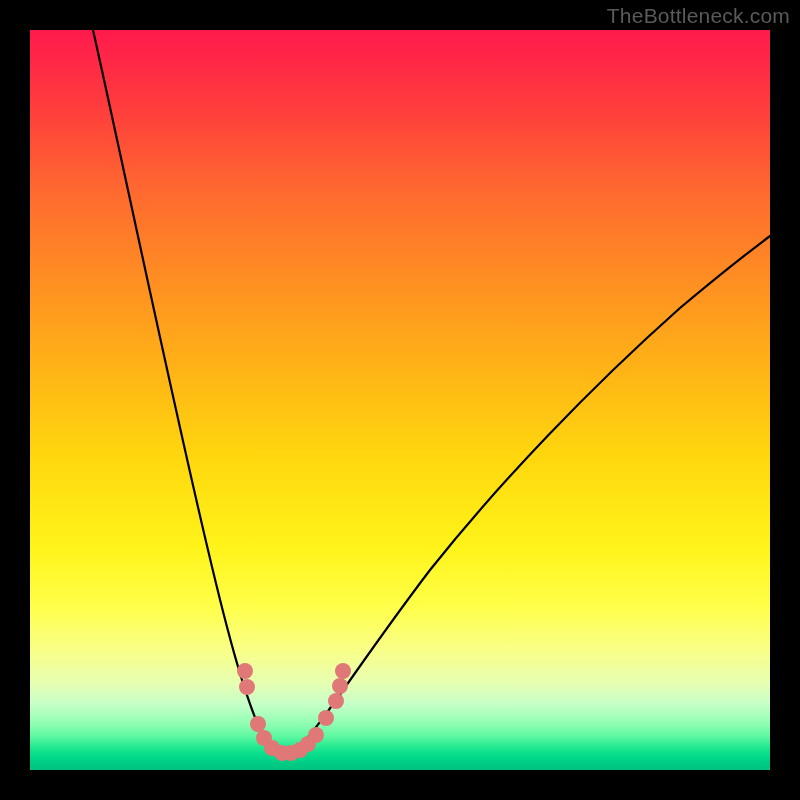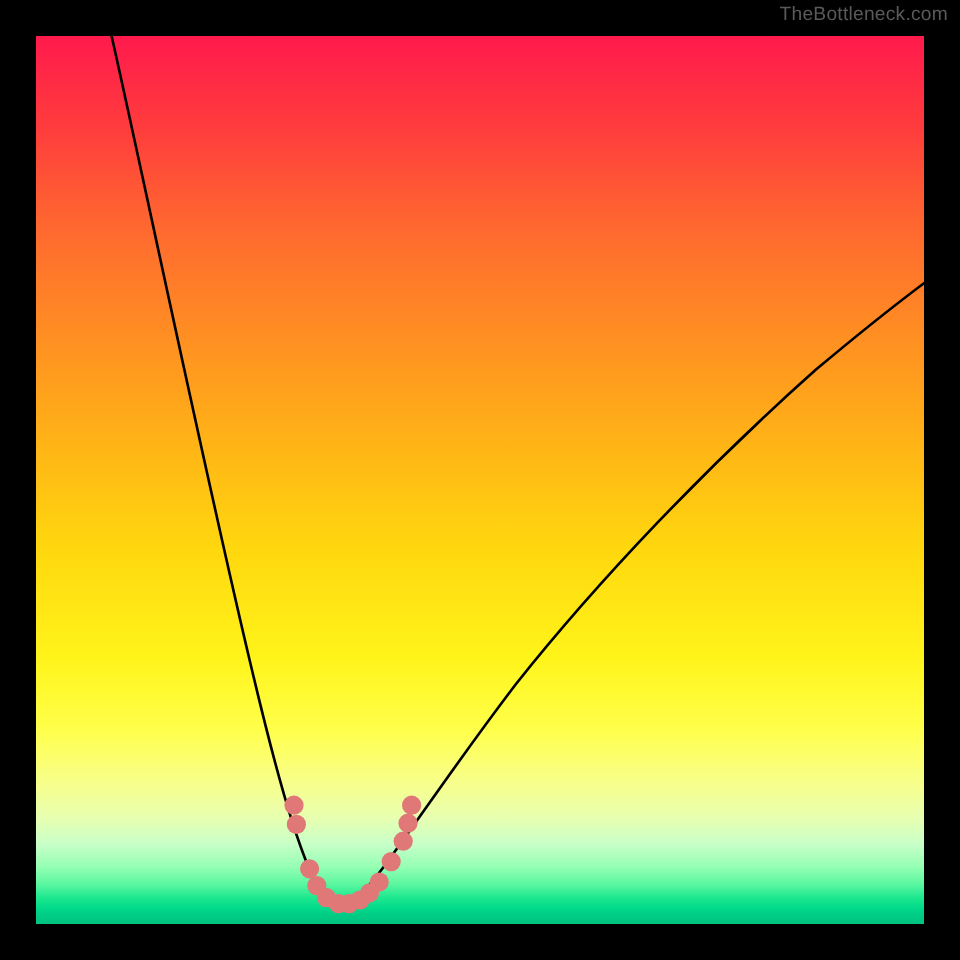--- a/index.html
+++ b/index.html
@@ -52,21 +52,21 @@
     position: absolute;
     inset: 0;
     width: 100%;
     height: 100%;
   }
   .watermark {
     position: absolute;
     top: 4px;
     right: 10px;
     font-family: Arial, Helvetica, sans-serif;
-    font-size: 16px;
+    font-size: 21px;
     color: #5a5a5a;
     letter-spacing: 0.2px;
   }
 </style>
 </head>
 <body>
 
 <div class="frame">
 
   <div class="plot">

